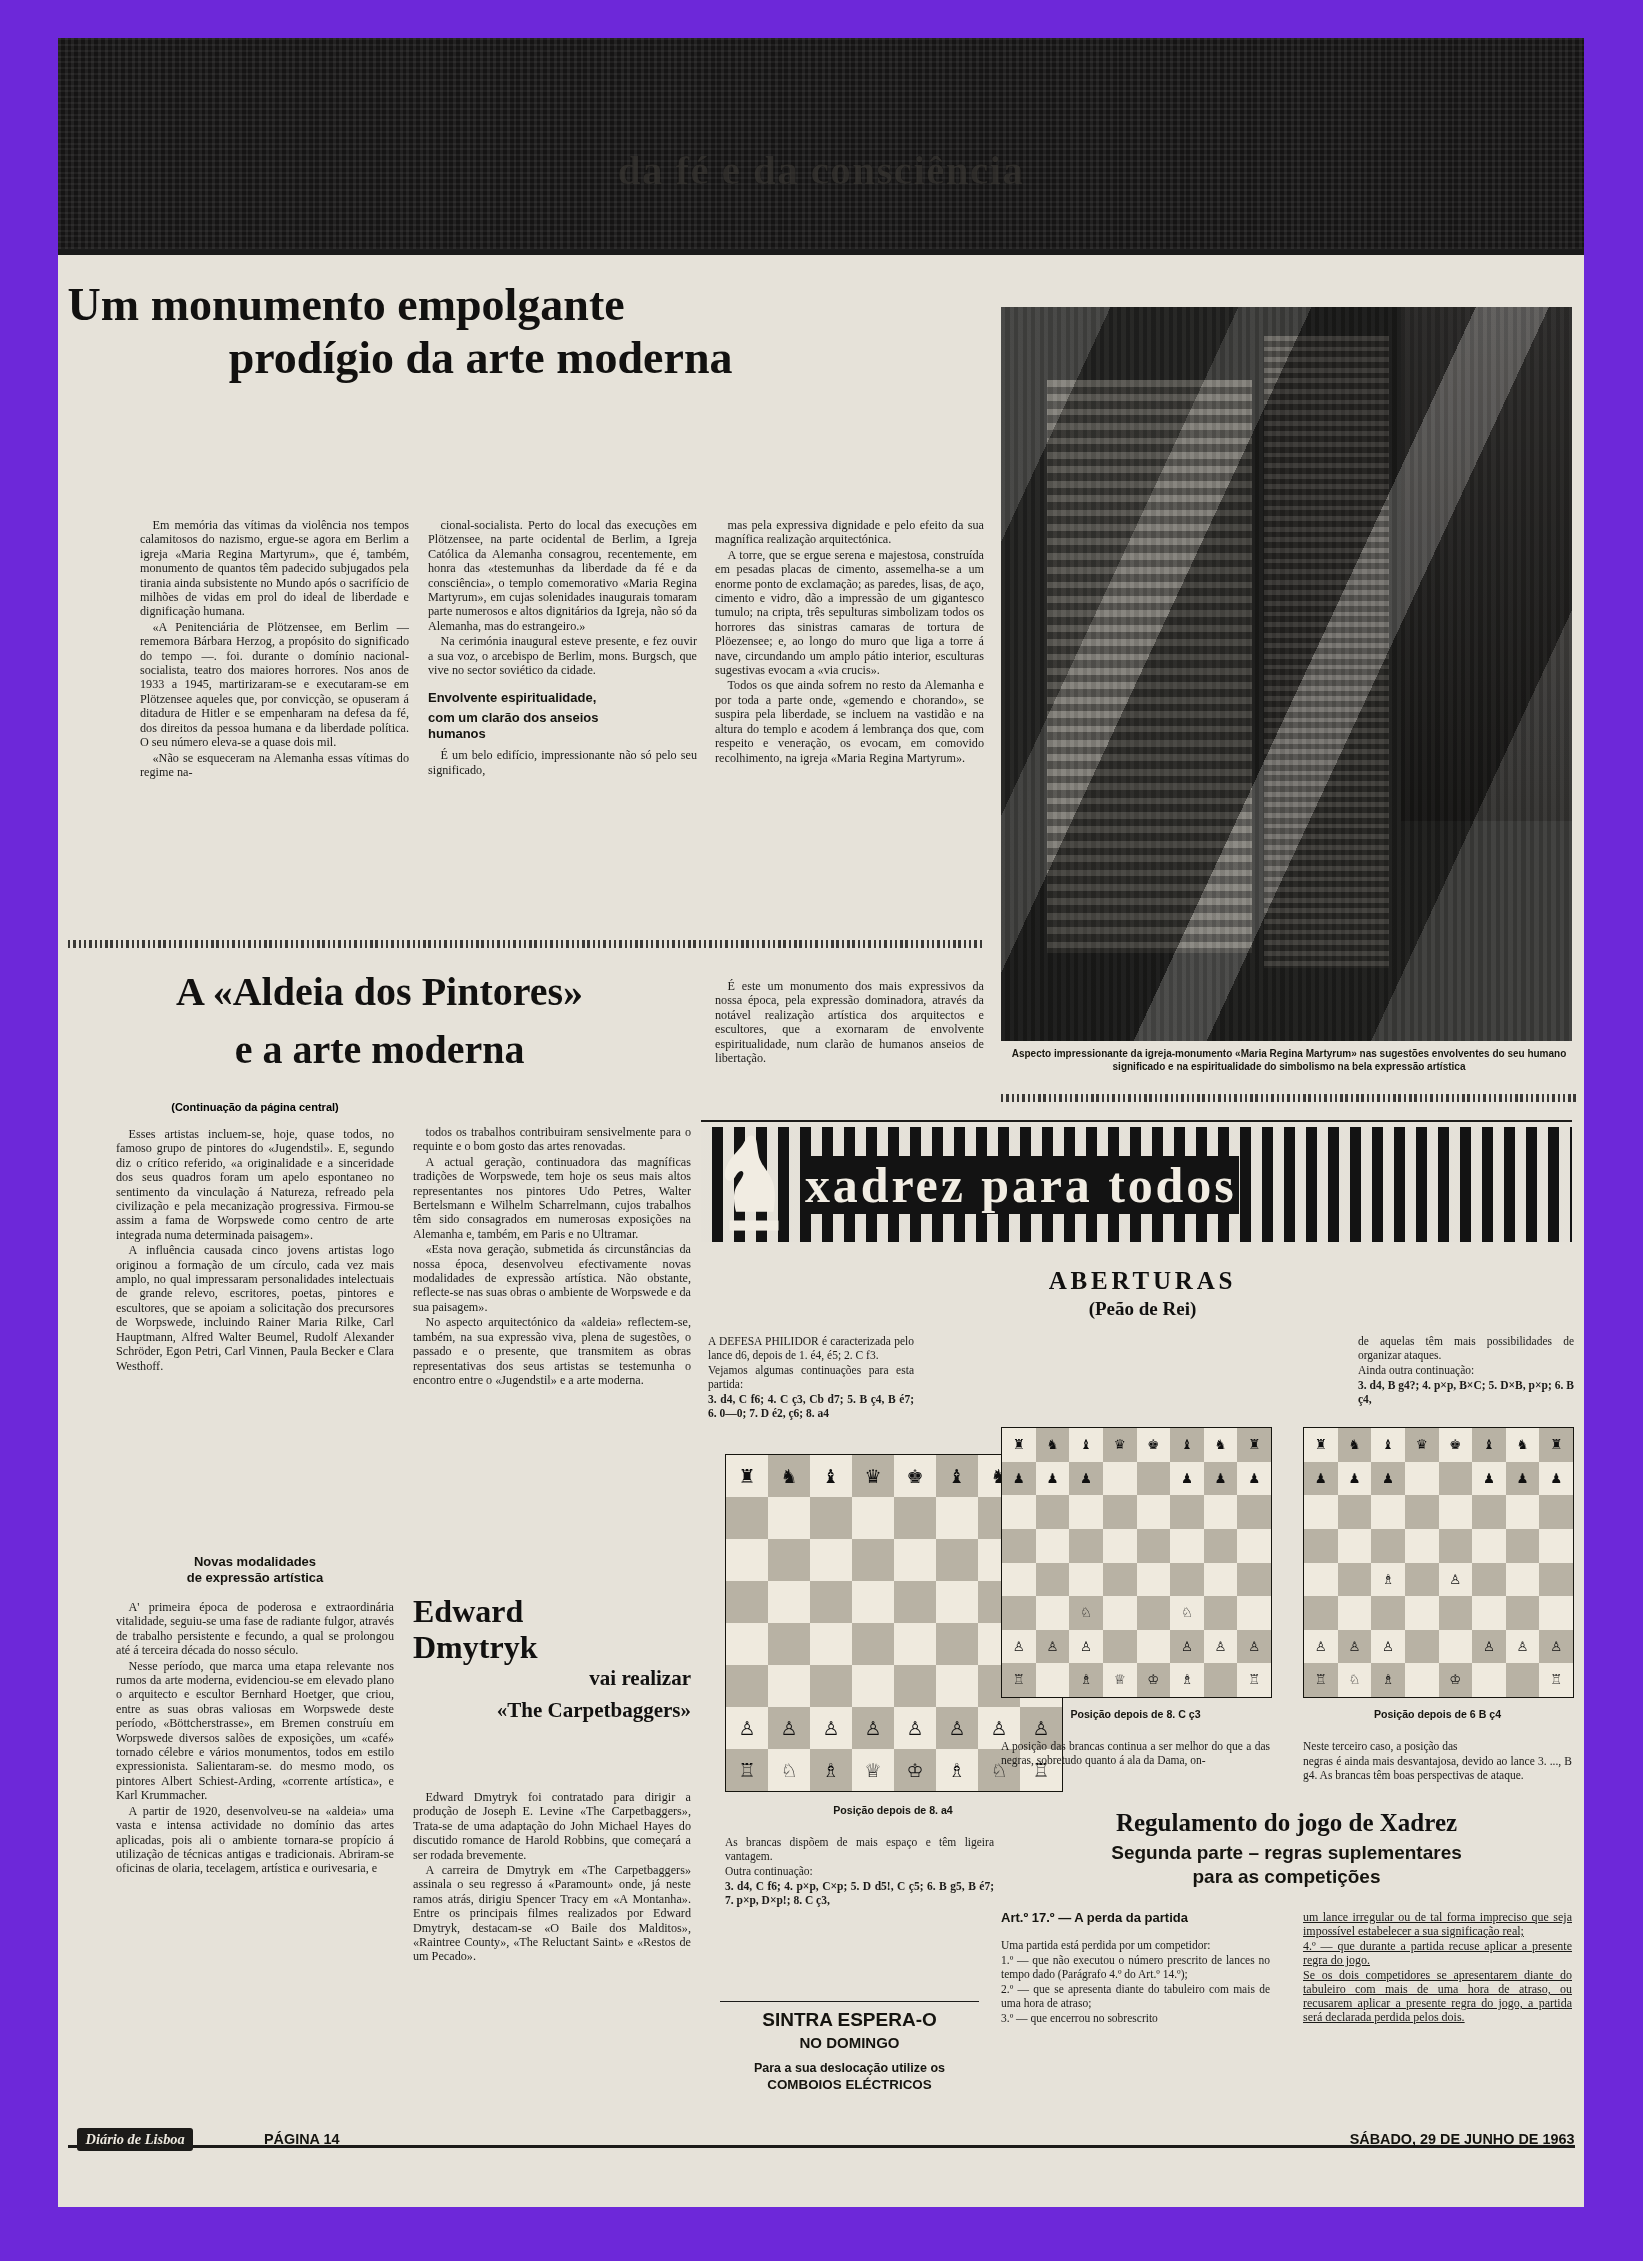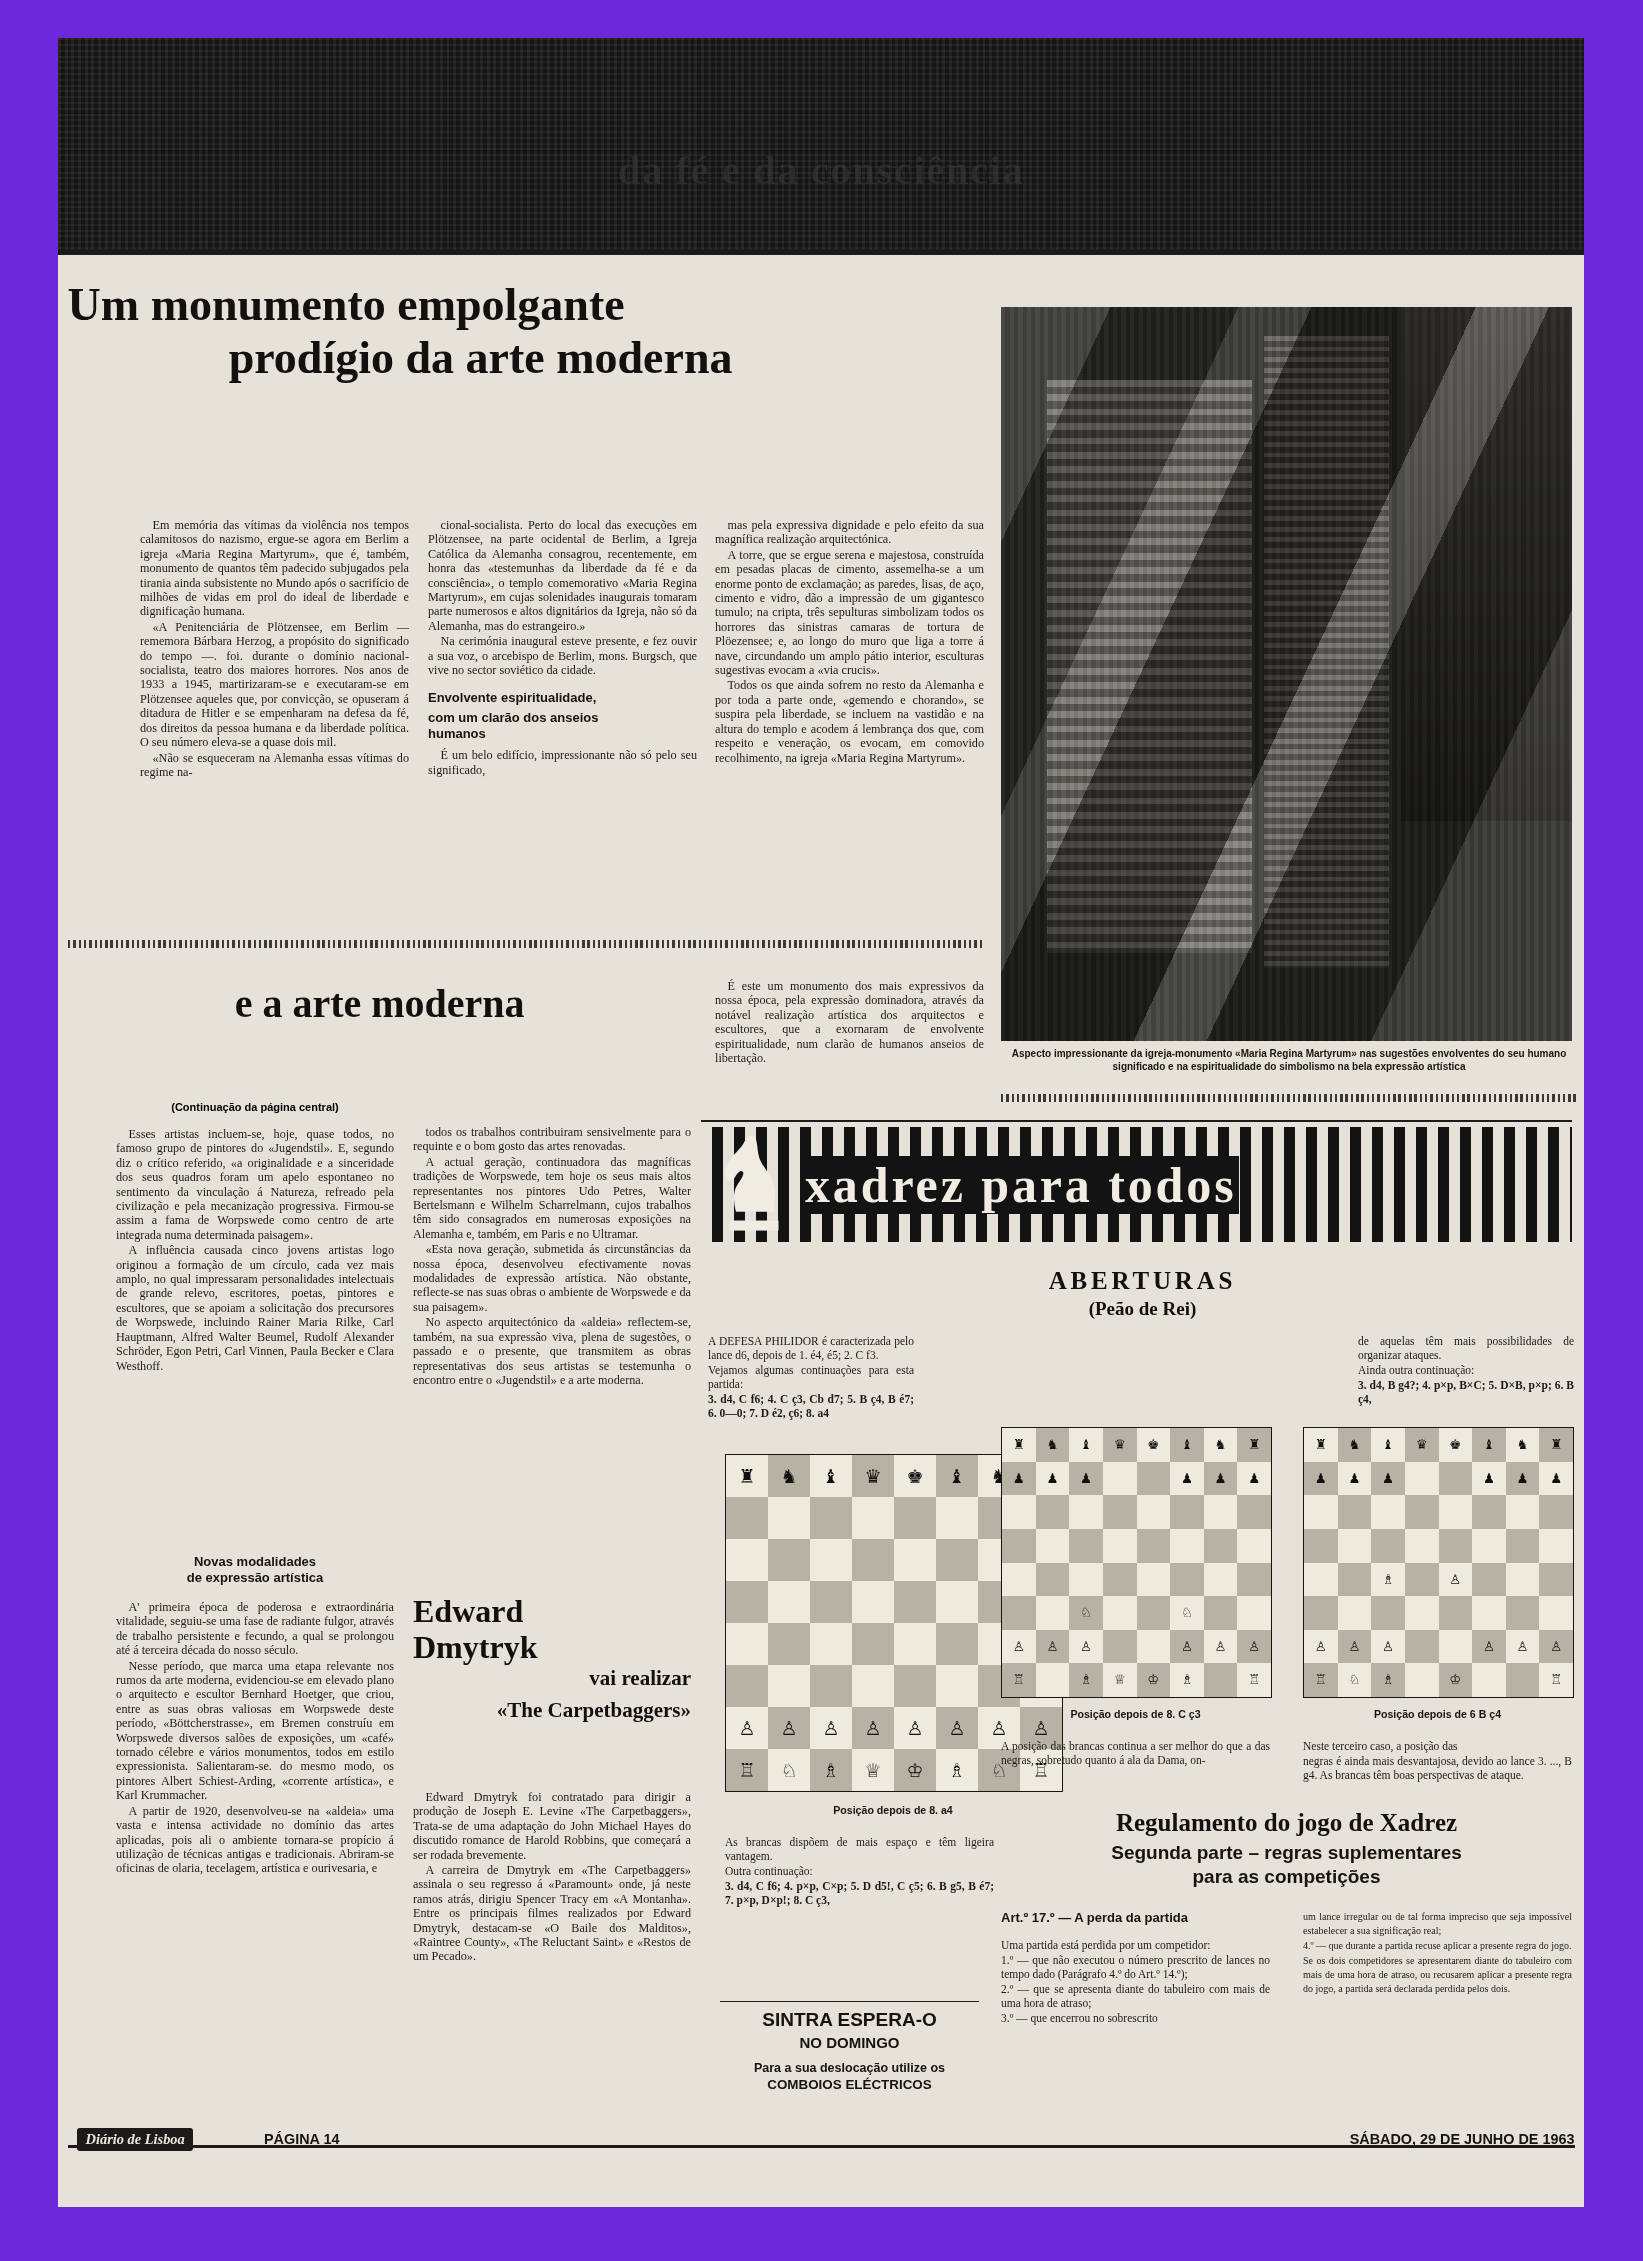--- a/index.html
+++ b/index.html
@@ -186,20 +186,21 @@
 
     <div class="col" style="position:absolute;left:943px;top:909px;width:0;"></div>
 
     <div class="col" style="position:absolute;left:941px;top:938px;width:0;"></div>
 
     <div class="col" style="position:absolute;left:657px;top:941px;width:269px;">
       <p>É este um monumento dos mais expressivos da nossa época, pela expressão dominadora, através da notável realização artística dos arquitectos e escultores, que a exornaram de envolvente espiritualidade, num clarão de humanos anseios de libertação.</p>
     </div>
 
     <div style="position:absolute;left:9.6px;top:931px;width:624px;">
+      <div class="hdl center" style="font-size:40px;line-height:46px;">A «Aldeia dos Pintores»</div>
       <div class="hdl center" style="font-size:40px;line-height:46px;margin-top:11.5px;">e a arte moderna</div>
     </div>
 
     <div class="smallcap center" style="position:absolute;left:58px;top:1063px;width:278px;">(Continuação da página central)</div>
 
     <div class="col" style="position:absolute;left:58px;top:1089px;width:278px;">
       <p>Esses artistas incluem-se, hoje, quase todos, no famoso grupo de pintores do «Jugendstil». E, segundo diz o crítico referido, «a originalidade e a sinceridade dos seus quadros foram um apelo espontaneo no sentimento da vinculação á Natureza, refreado pela civilização e pela mecanização progressiva. Firmou-se assim a fama de Worpswede como centro de arte integrada numa determinada paisagem».</p>
       <p>A influência causada cinco jovens artistas logo originou a formação de um círculo, cada vez mais amplo, no qual impressaram personalidades intelectuais de grande relevo, escritores, poetas, pintores e escultores, que se apoiam a solicitação dos precursores de Worpswede, incluindo Rainer Maria Rilke, Carl Hauptmann, Alfred Walter Beumel, Rudolf Alexander Schröder, Egon Petri, Carl Vinnen, Paula Becker e Clara Westhoff.</p>
     </div>
 
@@ -652,21 +653,21 @@
 
     <div style="position:absolute;left:943px;top:1872px;width:269px;font-family:'Liberation Sans',sans-serif;font-weight:bold;font-size:13px;color:#15140f;">Art.º 17.º — A perda da partida</div>
 
     <div class="col" style="position:absolute;left:943px;top:1900px;width:269px;font-size:11.5px;line-height:14px;">
       <p class="noind">Uma partida está perdida por um competidor:</p>
       <p class="noind">1.º — que não executou o número prescrito de lances no tempo dado (Parágrafo 4.º do Art.º 14.º);</p>
       <p class="noind">2.º — que se apresenta diante do tabuleiro com mais de uma hora de atraso;</p>
       <p class="noind">3.º — que encerrou no sobrescrito</p>
     </div>
 
-    <div class="col" style="position:absolute;left:1245px;top:1872px;width:269px;font-size:10px;line-height:14px;">
+    <div class="col" style="position:absolute;left:1245px;top:1872px;width:269px;font-size:12px;line-height:14px;text-decoration:underline;">
       <p class="noind">um lance irregular ou de tal forma impreciso que seja impossível estabelecer a sua significação real;</p>
       <p class="noind">4.º — que durante a partida recuse aplicar a presente regra do jogo.</p>
       <p class="noind">Se os dois competidores se apresentarem diante do tabuleiro com mais de uma hora de atraso, ou recusarem aplicar a presente regra do jogo, a partida será declarada perdida pelos dois.</p>
     </div>
 
     <div style="position:absolute;left:9.6px;top:2107px;width:1507px;" class="footer-rule"></div>
     <div style="position:absolute;left:19px;top:2090px;" class="logo">Diário de Lisboa</div>
     <div style="position:absolute;left:206px;top:2093px;font-family:'Liberation Sans',sans-serif;font-weight:bold;font-size:14.4px;color:#15140f;">PÁGINA 14</div>
     <div style="position:absolute;right:9.6px;top:2093px;font-family:'Liberation Sans',sans-serif;font-weight:bold;font-size:14.4px;color:#15140f;">SÁBADO, 29 DE JUNHO DE 1963</div>
 

